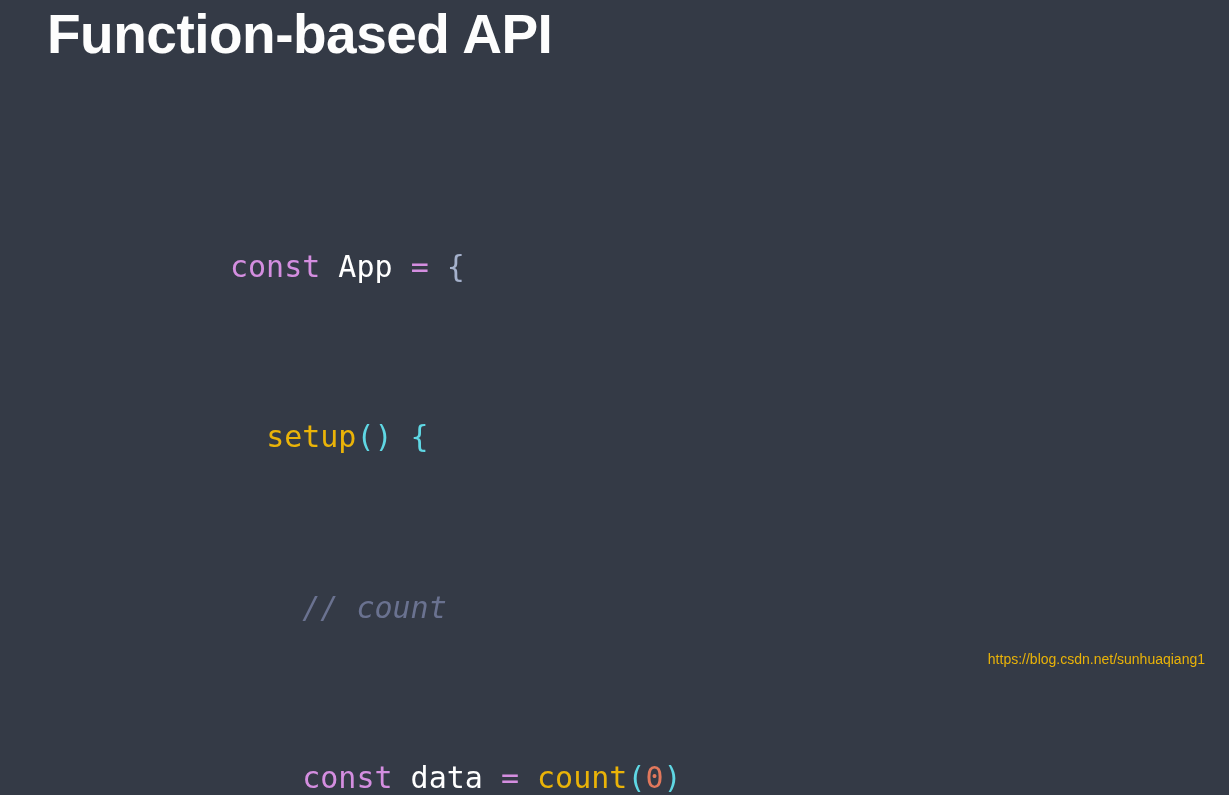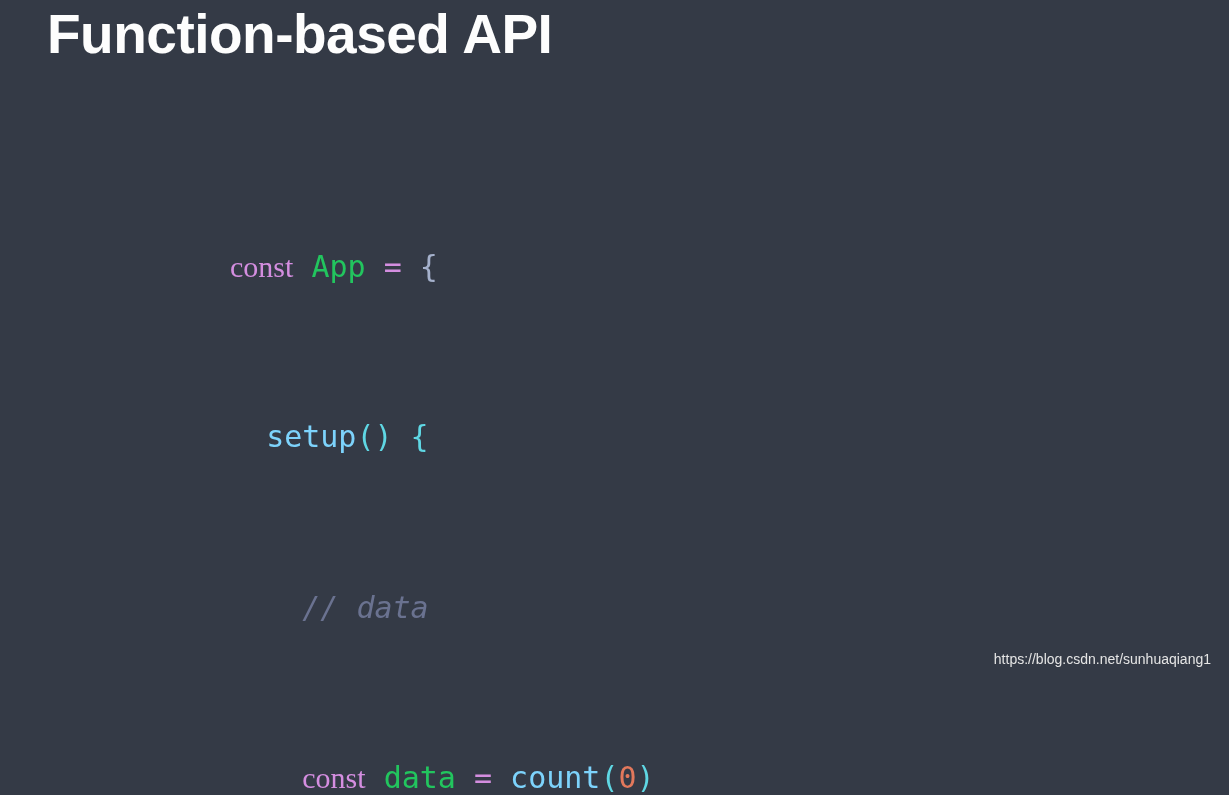--- a/index.html
+++ b/index.html
@@ -40,53 +40,53 @@
     font-size: 30px;
     line-height: 42.6px;
     white-space: pre;
     color: #a8b2c8;
   }
   .code-line {
     white-space: pre;
     height: 42.6px;
   }
   
-  .t-kw        { color: #d48ee0; font-family: Liberation Serif, serif; }  
-  .t-ident     { color: #22c55e; }      
-  .t-fn        { color: #7dd3fc; }      
+  .t-kw        { color: #d48ee0; }  
+  .t-ident     { color: #ffffff; }      
+  .t-fn        { color: #eab308; }      
   .t-op        { color: #d48ee0; }      
   .t-paren     { color: #5fd7e4; }      
   .t-brace     { color: #5fd7e4; }      
   .t-brace-lt  { color: #a5b1cc; }
   .t-num       { color: #e2785c; }      
   .t-comment   { color: #6a7290; font-style: italic; }      
   .watermark {
     position: absolute;
-    right: 18px;
+    right: 24px;
     bottom: 17px;
     font-family: "Liberation Sans", sans-serif;
     font-size: 14px;
-    color: #e5e5e5;
+    color: #eab308;
     white-space: nowrap;
   }
 </style>
 </head>
 <body>
 
 <div class="slide">
 
   <div class="slide-title">Function-based API</div>
 
   <div class="code-block">
 
     <div class="code-line"><span class="t-kw">const</span><span class="t-ident"> App </span><span class="t-op">=</span><span class="t-brace-lt"> {</span></div>
 
     <div class="code-line">  <span class="t-fn">setup</span><span class="t-paren">()</span><span class="t-brace"> {</span></div>
 
-    <div class="code-line">    <span class="t-comment">// data</span></div>
+    <div class="code-line">    <span class="t-comment">// count</span></div>
 
     <div class="code-line">    <span class="t-kw">const</span><span class="t-ident"> data </span><span class="t-op">=</span> <span class="t-fn">count</span><span class="t-paren">(</span><span class="t-num">0</span><span class="t-paren">)</span></div>
 
     
 
     
 
     
 
     

